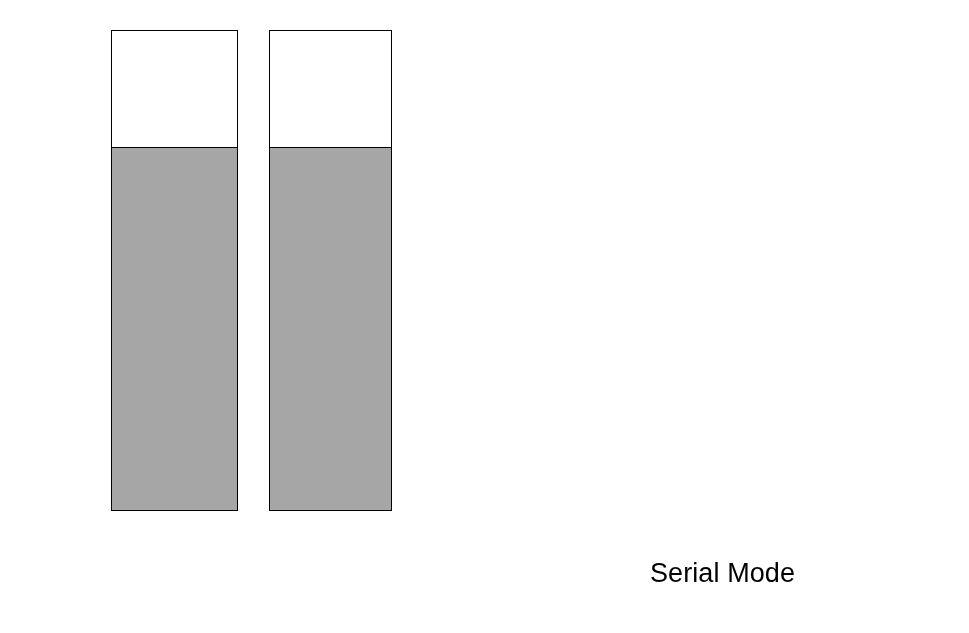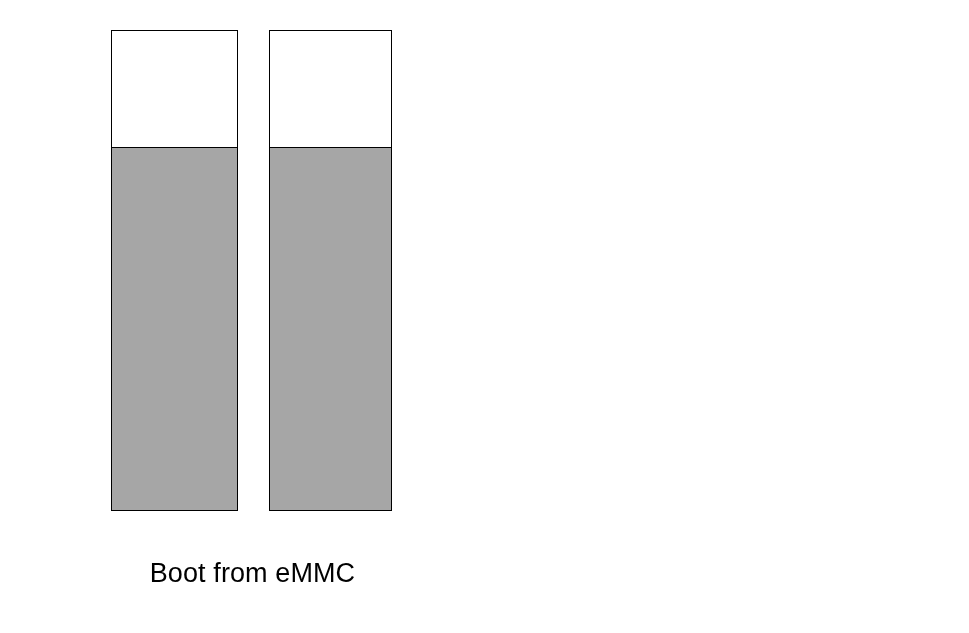--- a/index.html
+++ b/index.html
@@ -101,16 +101,16 @@
   </div>
 
   <div class="group group-serial">
 
     
 
     
 
   </div>
 
-  <div class="caption caption-emmc">Boot from eMMC</div>
 
+  <div class="caption caption-serial">Serial Mode</div>
 
 </div>
 
 </body></html>

